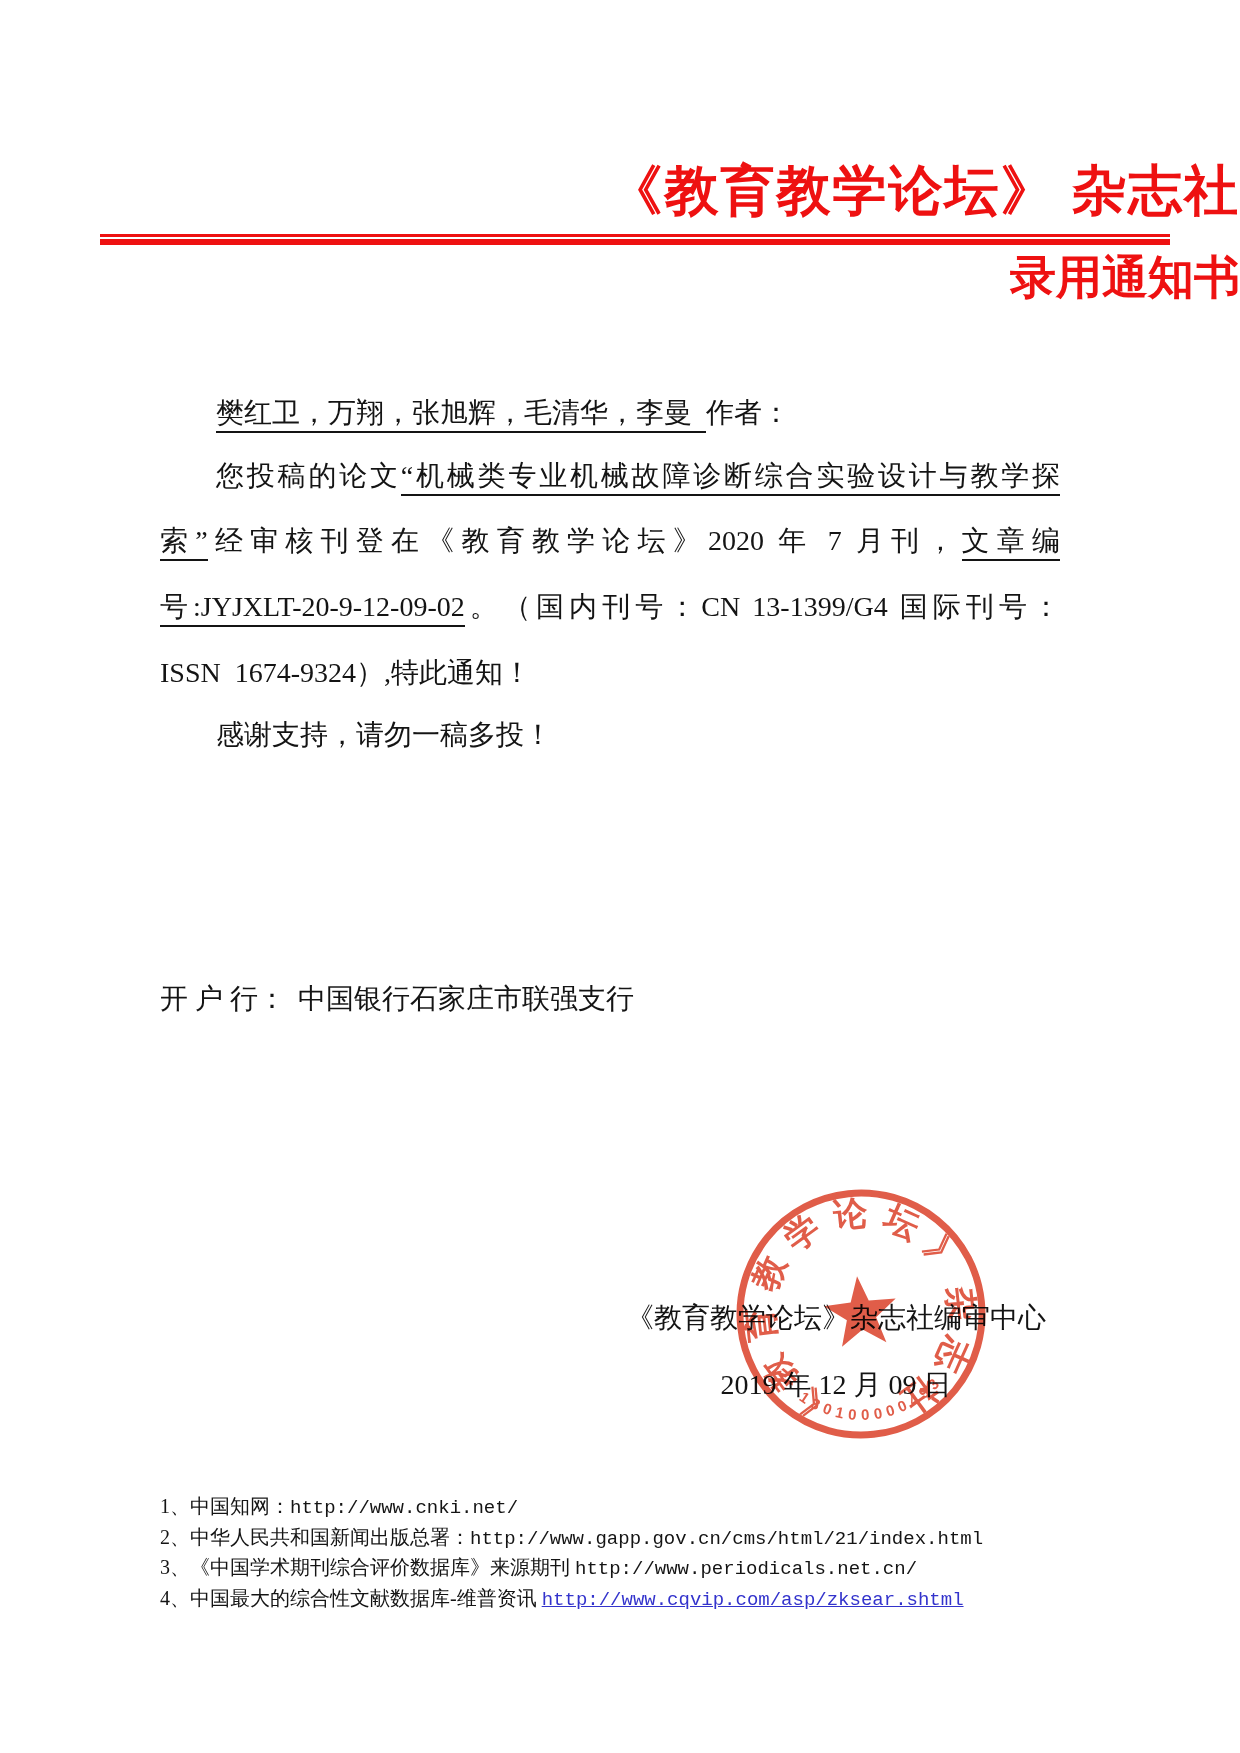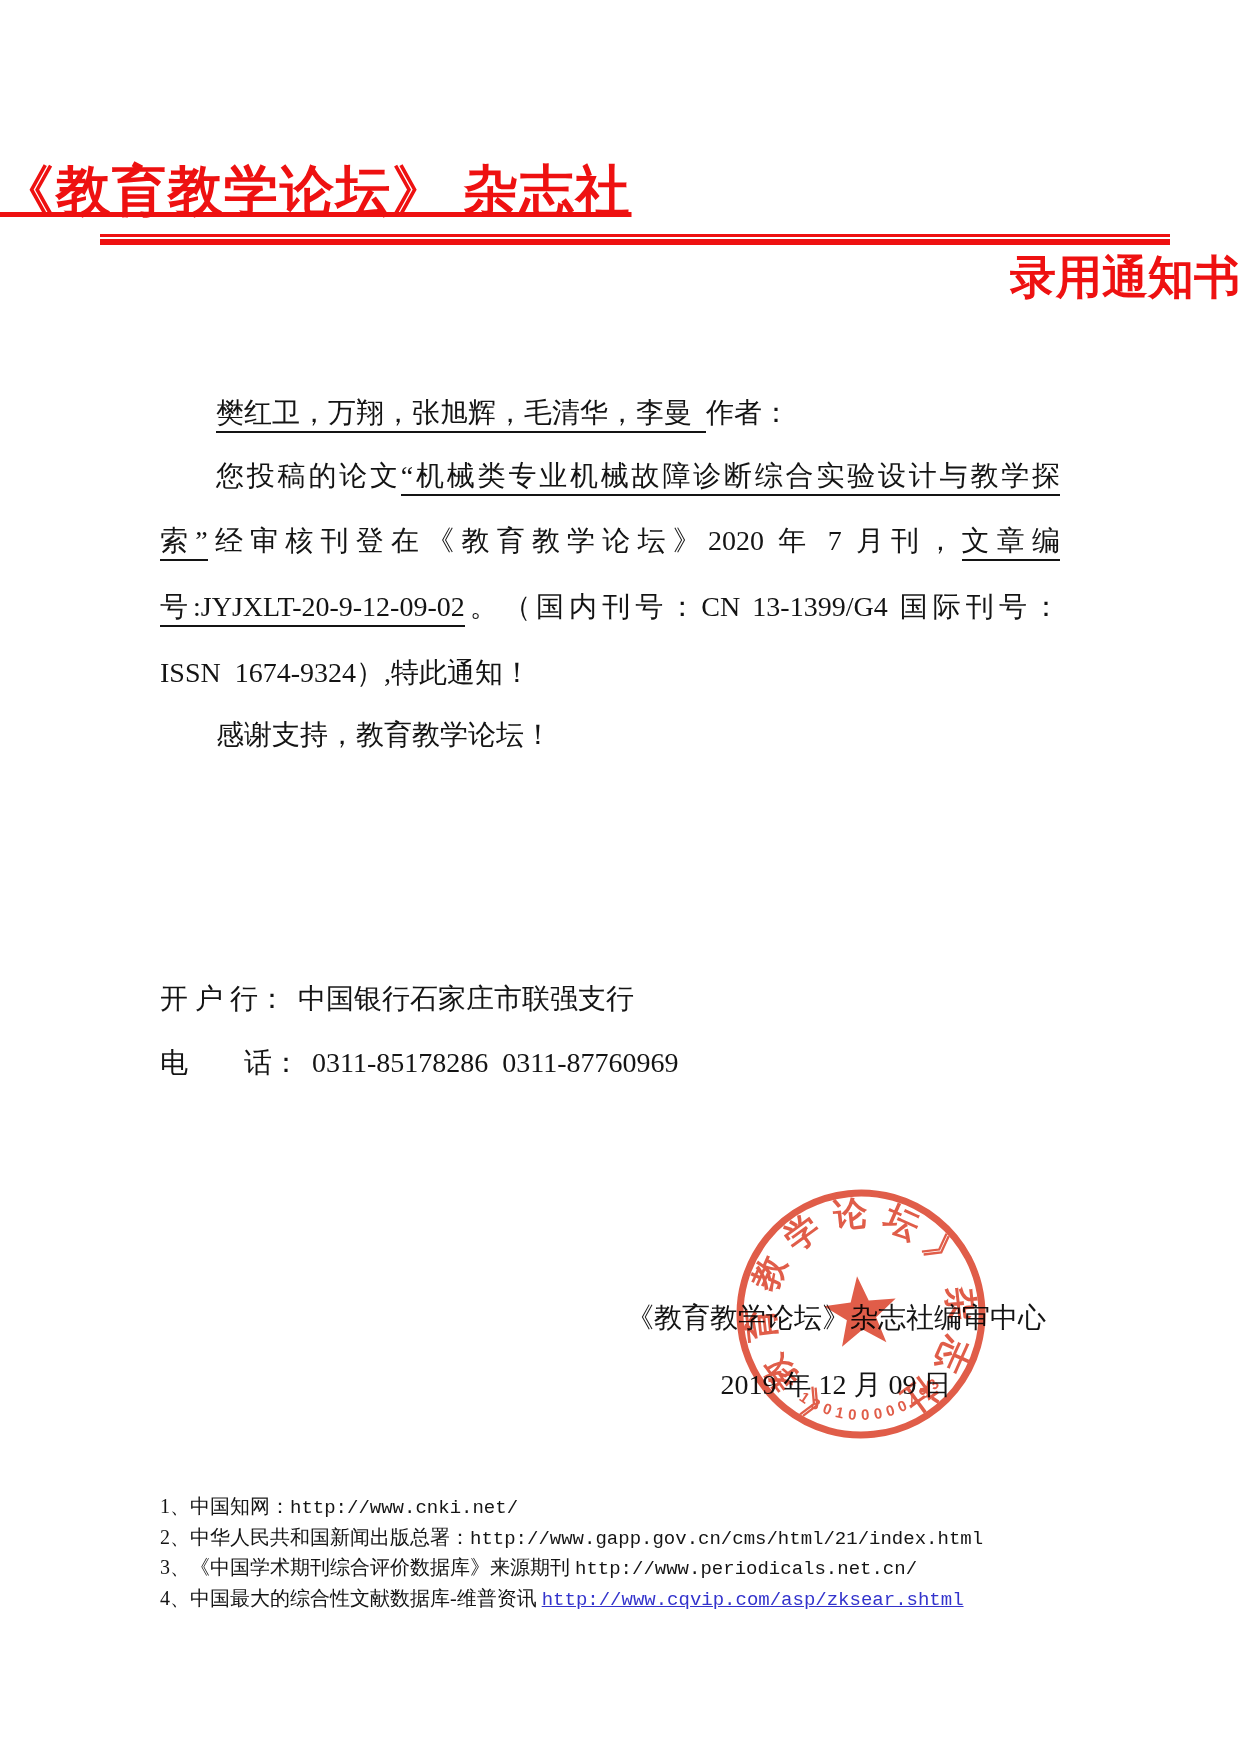--- a/index.html
+++ b/index.html
@@ -8,22 +8,22 @@
     --link-blue:#3333cc;
     --ink:#141414;
   }
   html,body{margin:0;padding:0;background:#ffffff;}
   .page{
     position:relative;width:1240px;height:1753px;background:#ffffff;overflow:hidden;
     font-family:"Liberation Serif","DejaVu Serif",serif;color:var(--ink);
   }
   .pub-title{
     position:absolute;top:158px;left:0;width:100%;margin:0;
-    text-align:left;font-size:54px;line-height:66px;font-weight:bold;
-    color:var(--accent);letter-spacing:2px;text-decoration:underline;
+    text-align:right;font-size:54px;line-height:66px;font-weight:bold;
+    color:var(--accent);letter-spacing:2px;
   }
   .divider{position:absolute;top:234px;left:100px;width:1070px;}
   .divider-thin{height:3px;background:var(--accent);margin-bottom:2px;}
   .divider-thick{height:6px;background:var(--accent);}
   .doc-title{
     position:absolute;top:252px;left:0;width:100%;margin:0;
     text-align:right;font-size:46px;line-height:52px;font-weight:bold;color:var(--accent);
   }
   .line{
     position:absolute;left:160px;width:900px;font-size:28px;line-height:34px;
@@ -79,27 +79,26 @@
   <div class="line pre indent" style="top:396px"><span class="u pad-r">樊红卫，万翔，张旭辉，毛清华，李曼</span><span>作者：</span></div>
 
   <div class="line just indent" style="top:459px"><span>您投稿的论文</span><span class="u">“机械类专业机械故障诊断综合实验设计与教学探</span></div>
 
   <div class="line just" style="top:524px"><span class="u">索”</span><span>经审核刊登在《教育教学论坛》2020 年 7 月刊，</span><span class="u">文章编</span></div>
 
   <div class="line just" style="top:590px"><span class="u">号:JYJXLT-20-9-12-09-02</span><span>。（国内刊号：CN 13-1399/G4 国际刊号：</span></div>
 
   <div class="line pre" style="top:656px"><span>ISSN  1674-9324）,特此通知！</span></div>
 
-  <div class="line pre indent" style="top:718px"><span>感谢支持，教育教学论坛！</span></div>
+  <div class="line pre indent" style="top:718px"><span>感谢支持，请勿一稿多投！</span></div>
 
 
 
   <div class="line acct" style="top:982px"><span class="acct-label">开 户 行：</span><span class="acct-value">中国银行石家庄市联强支行</span></div>
 
-  <div class="line acct" style="top:1046px"><span class="acct-label">电　　话：</span><span class="acct-value">0311-85178286  0311-87760969</span></div>
 
   <div class="signoff-org">《教育教学论坛》杂志社编审中心</div>
   <div class="signoff-date">2019 年 12 月 09 日</div>
 
   <div class="seal">
     <svg viewBox="-140 -140 280 280" width="280" height="280" xmlns="http://www.w3.org/2000/svg">
       <circle class="seal-ring" cx="0" cy="0" r="121"></circle>
       <polygon class="seal-star" points="0,-38 9.1,-12.5 36.1,-11.7 14.7,4.8 22.3,30.7 0,15.5 -22.3,30.7 -14.7,4.8 -36.1,-11.7 -9.1,-12.5"></polygon>
       <g>
         <text class="seal-char" transform="rotate(-150) translate(0,-89)">《</text>

